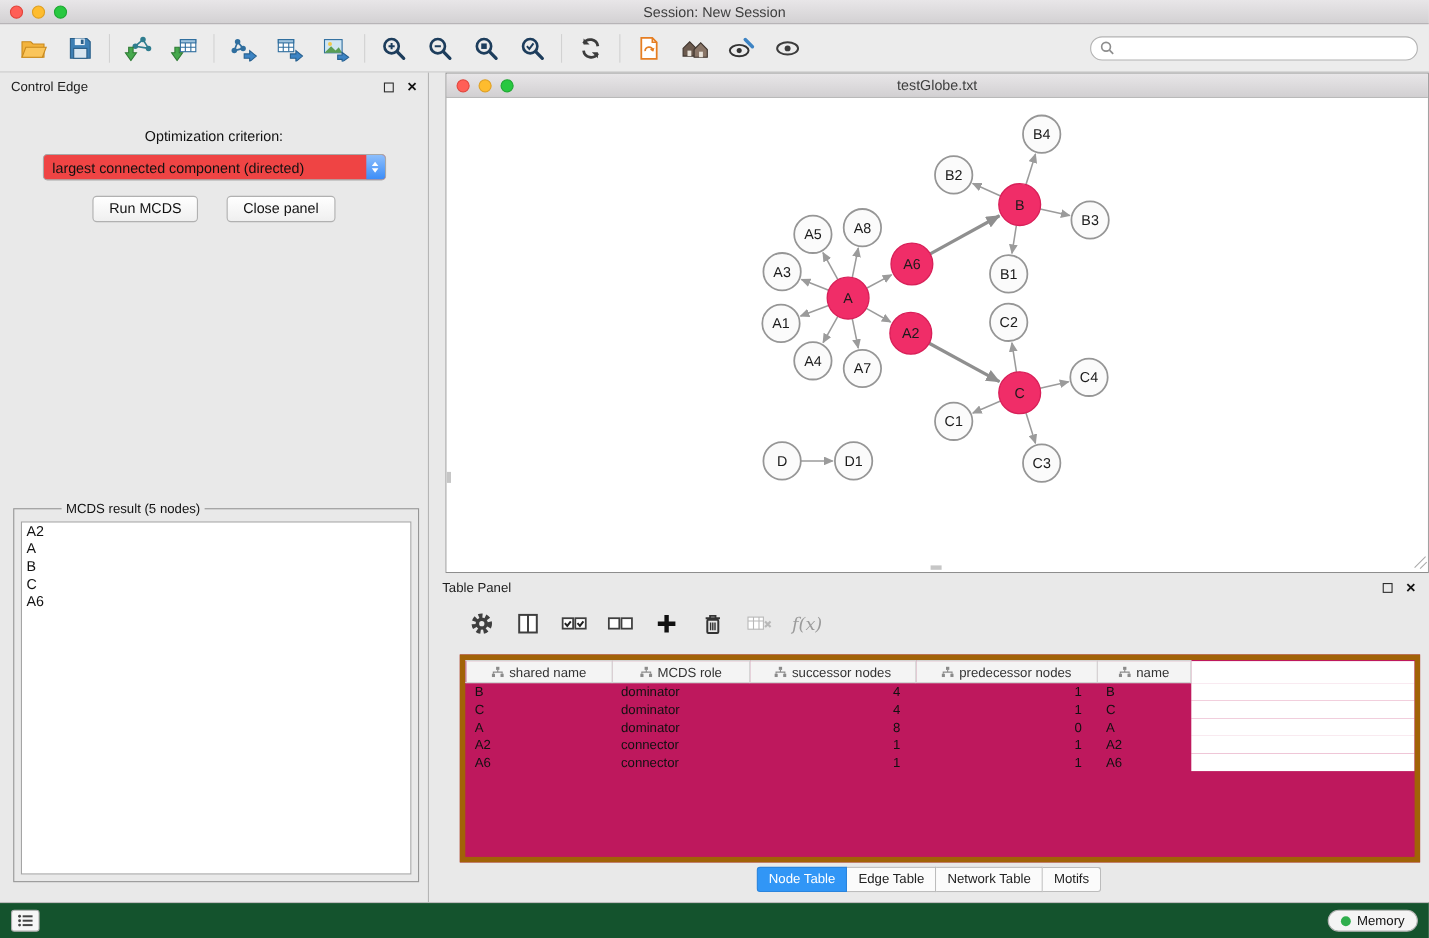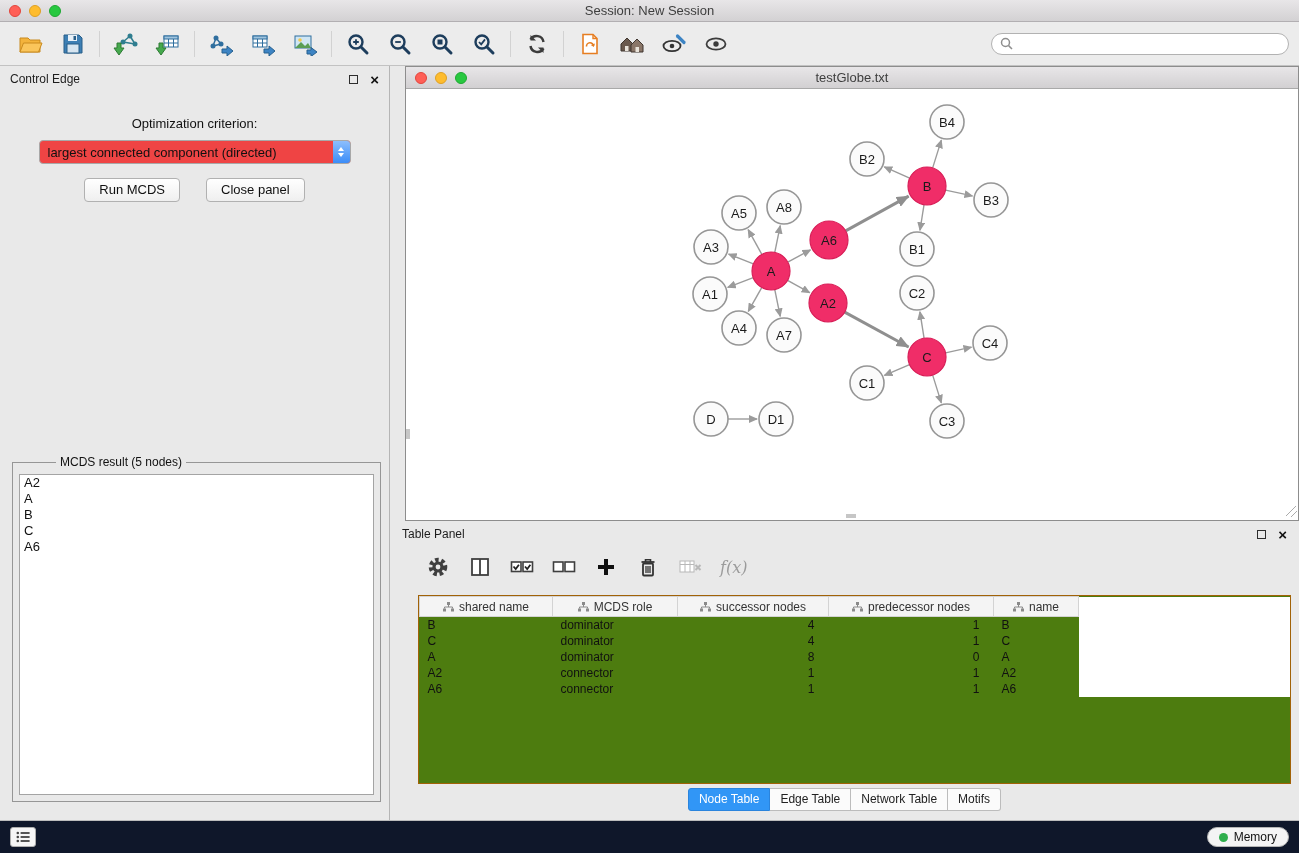--- a/index.html
+++ b/index.html
@@ -70,37 +70,37 @@
   .gnode { fill:#fbfbfb; stroke:#969696; stroke-width:1.6; }
   .gnode.mcds { fill:#f02d68; stroke:#d81f58; stroke-width:1.2; }
   .nlabel { font-size:13px; fill:#1b1b1b; text-anchor:middle; font-family:"Liberation Sans",sans-serif; }
 
   
   .table-panel { flex:1 1 auto; position:relative; background:#e9e9e9; }
   .tp-header { height:26px; display:flex; align-items:center; padding:0 12px; font-size:12px; color:#1d1d1d; }
   .tp-toolbar { height:40px; display:flex; align-items:center; padding-left:30px; gap:6px; }
   .tp-btn { width:36px; height:30px; display:flex; align-items:center; justify-content:center; }
   .fx { font-family:"DejaVu Serif", serif; font-style:italic; font-size:16px; color:#9b9b9b; padding:0 6px; }
-  .tp-tablewrap { position:absolute; left:28px; right:8px; top:74px; bottom:36px; background:#4d7c0f;
-                  border:1px solid #a16207; overflow:hidden; }
+  .tp-tablewrap { position:absolute; left:28px; right:8px; top:74px; bottom:36px; background:#be185d;
+                  border:5px solid #a16207; overflow:hidden; }
   table.nodetable { border-collapse:collapse; table-layout:fixed; width:100%; font-size:12px; }
   .nodetable th { background:#f4f4f4; border:1px solid #d3d3d3; font-weight:normal; height:20px; color:#333; padding:0 4px; }
   .thc { display:flex; align-items:center; justify-content:center; gap:5px; }
   .nodetable th.filler, .nodetable td.filler { background:#fff; border:none; }
   .nodetable td { height:16px; padding:0 8px; white-space:nowrap; color:#111; }
   .nodetable td.num { text-align:right; padding-right:14px; }
   .col0{width:133px} .col1{width:125px} .col2{width:151px} .col3{width:165px} .col4{width:85px}
   .tp-tabs { position:absolute; bottom:9px; left:0; right:0; display:flex; justify-content:center; }
   .tp-tab { font-size:12px; padding:3px 10px 4px; background:#fbfbfb; border:1px solid #bcbcbc; border-left:none; color:#222; }
   .tp-tab:first-child { border-left:1px solid #bcbcbc; border-radius:3px 0 0 3px; }
   .tp-tab:last-child { border-radius:0 3px 3px 0; }
   .tp-tab.active { background:#3196f6; border-color:#2a84dd; color:#fff; }
 
   
-  .status-bar { height:33px; flex:0 0 33px; border-top:1px solid #bcbcbc; background:#0f172a;
+  .status-bar { height:33px; flex:0 0 33px; border-top:1px solid #bcbcbc; background:#14532d;
                 display:flex; align-items:center; padding:0 10px; }
   .list-btn { width:26px; height:20px; border:1px solid #aeaeae; border-radius:3px; background:#f6f6f6;
               display:flex; align-items:center; justify-content:center; }
   .memory-pill { margin-left:auto; display:flex; align-items:center; gap:6px; border:1px solid #b4b4b4;
                  border-radius:11px; padding:2px 11px; background:#f4f4f4; font-size:12px; color:#111; }
   .mem-dot { width:9px; height:9px; border-radius:50%; background:#2fae4c; }
 </style>
 </head>
 <body>
 

